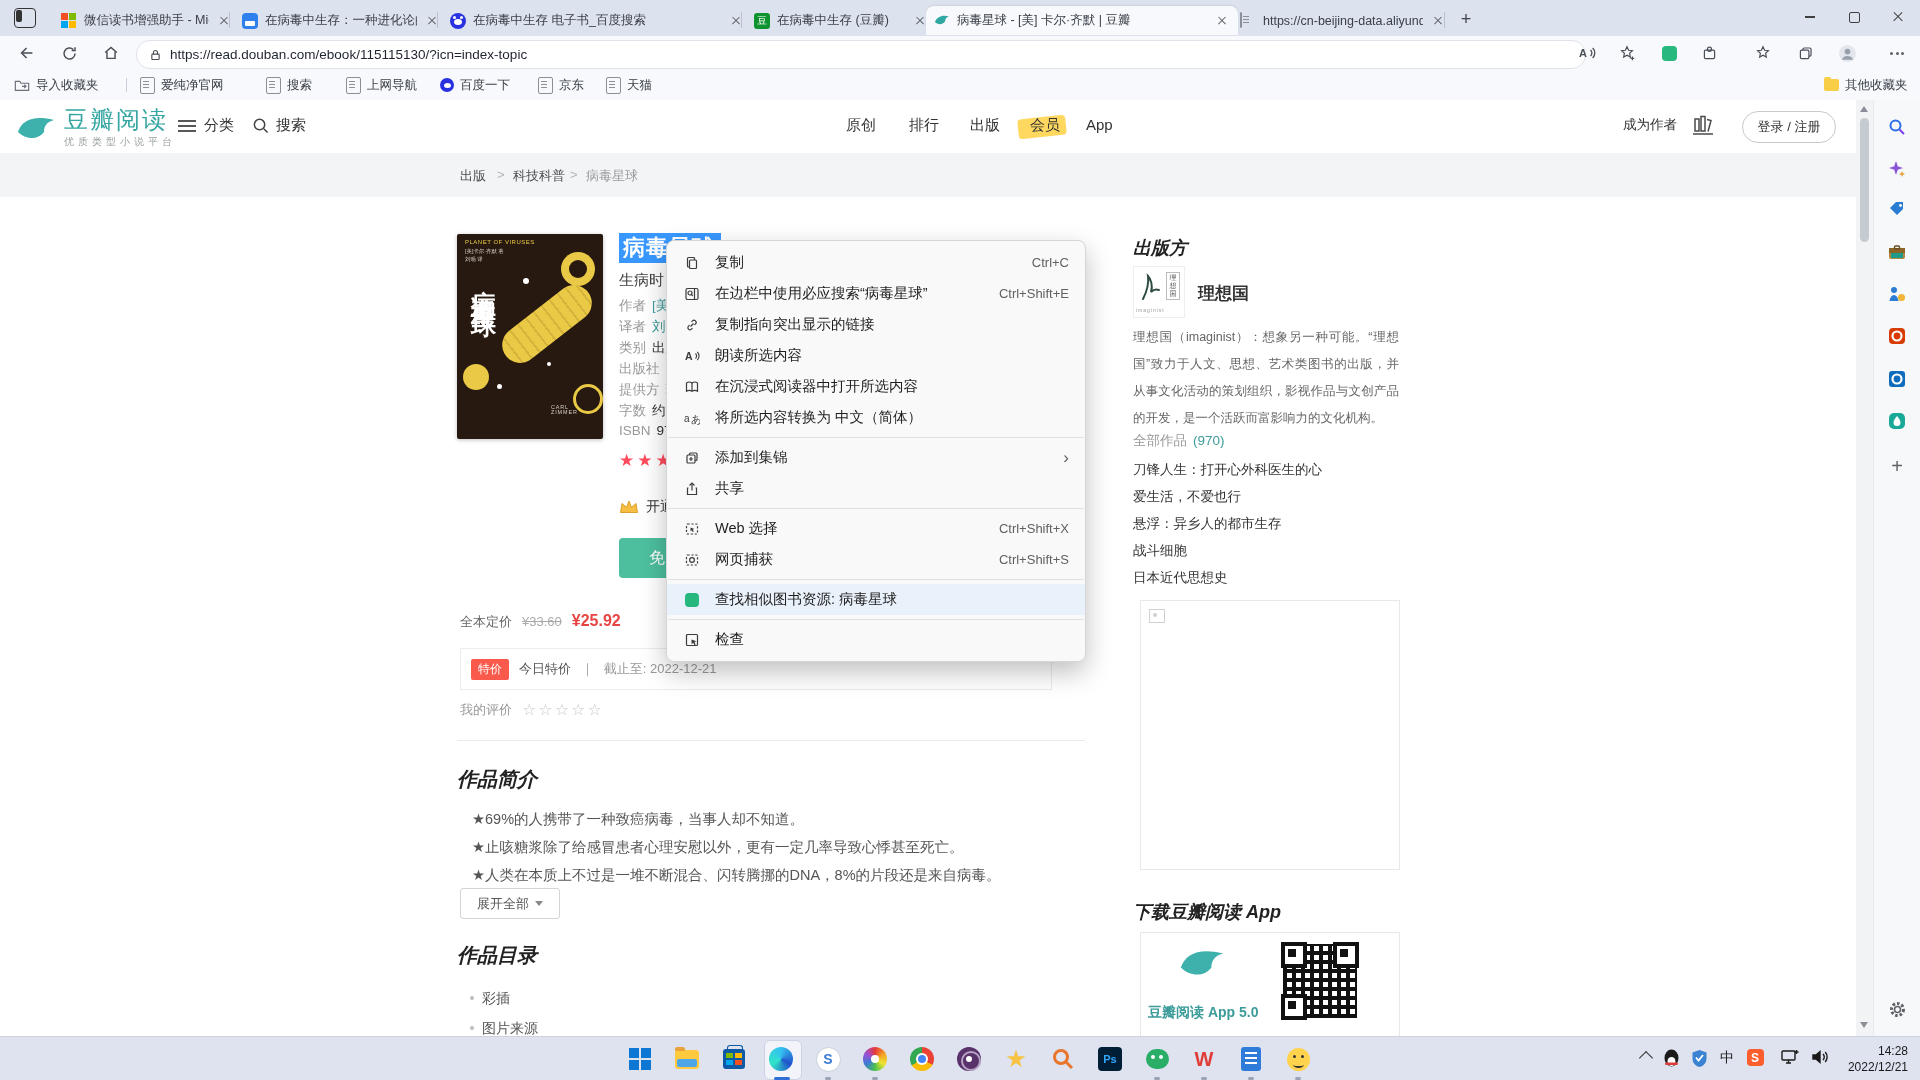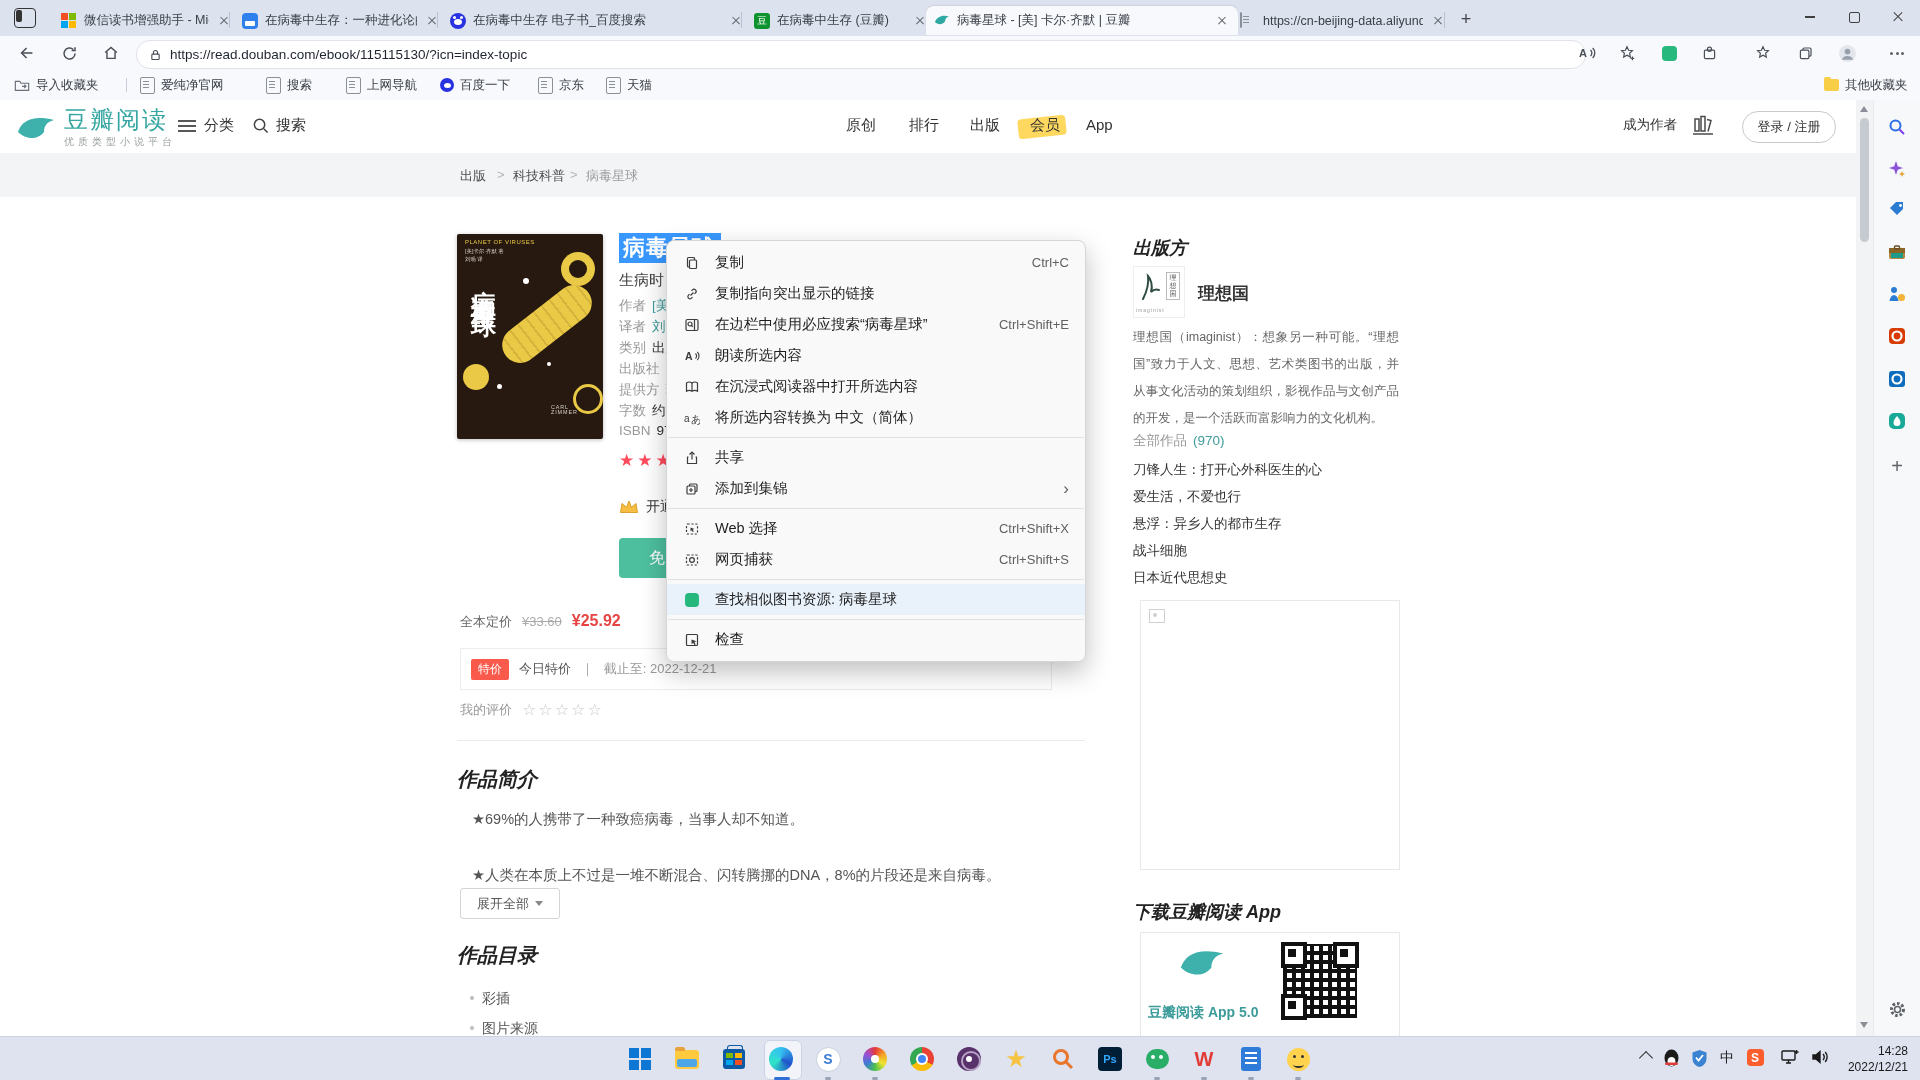--- a/index.html
+++ b/index.html
@@ -438,20 +438,21 @@
 
   <div class="myrating abs">
     <span>我的评价</span>
     <span class="graystars">☆☆☆☆☆</span>
   </div>
 
   <div class="hdiv abs" style="left:457px;top:740px;width:628px;"></div>
 
   <div class="secthead abs" style="left:457px;top:766px;">作品简介</div>
   <div class="introline abs" style="top:810px;">★69%的人携带了一种致癌病毒，当事人却不知道。</div>
+  <div class="introline abs" style="top:838px;">★止咳糖浆除了给感冒患者心理安慰以外，更有一定几率导致心悸甚至死亡。</div>
   <div class="introline abs" style="top:866px;">★人类在本质上不过是一堆不断混合、闪转腾挪的DNA，8%的片段还是来自病毒。</div>
   <div class="expandbtn abs">
     <span>展开全部</span>
     <span class="caret"></span>
   </div>
 
   <div class="secthead abs" style="left:457px;top:942px;">作品目录</div>
   <div class="tocitem abs" style="top:990px;">彩插</div>
   <div class="tocitem abs" style="top:1020px;">图片来源</div>
 
@@ -566,42 +567,42 @@
             <rect x="5.5" y="5" width="7" height="8.5" rx="1"></rect>
             <path d="M10.5 5V3.5a1 1 0 0 0-1-1H4.5a1 1 0 0 0-1 1V11a1 1 0 0 0 1 1H5"></path>
           </svg>
         </span>
       <span class="mlabel">复制</span>
       <span class="mshort">Ctrl+C</span>
     </div>
     <div class="mi">
       <span class="mico">
           <svg width="16" height="16" viewBox="0 0 16 16" fill="none" stroke="#3c3c3c" stroke-width="1.2">
-            <path d="M6.5 9.5l3-3"></path>
-            <path d="M7.5 4.8l1-1a2.1 2.1 0 0 1 3 3l-1 1"></path>
-            <path d="M8.5 11.2l-1 1a2.1 2.1 0 0 1-3-3l1-1"></path>
-          </svg>
-        </span>
-      <span class="mlabel">复制指向突出显示的链接</span>
-      <span class="mshort"></span>
-    </div>
-    <div class="mi">
-      <span class="mico">
-          <svg width="16" height="16" viewBox="0 0 16 16" fill="none" stroke="#3c3c3c" stroke-width="1.2">
             <rect x="2" y="2.5" width="12" height="11" rx="1.5"></rect>
             <line x1="10.5" y1="2.5" x2="10.5" y2="13.5"></line>
             <circle cx="6" cy="7" r="2"></circle>
             <line x1="7.4" y1="8.4" x2="8.8" y2="9.8"></line>
           </svg>
         </span>
       <span class="mlabel">在边栏中使用必应搜索“病毒星球”</span>
       <span class="mshort">Ctrl+Shift+E</span>
     </div>
     <div class="mi">
       <span class="mico">
+          <svg width="16" height="16" viewBox="0 0 16 16" fill="none" stroke="#3c3c3c" stroke-width="1.2">
+            <path d="M6.5 9.5l3-3"></path>
+            <path d="M7.5 4.8l1-1a2.1 2.1 0 0 1 3 3l-1 1"></path>
+            <path d="M8.5 11.2l-1 1a2.1 2.1 0 0 1-3-3l1-1"></path>
+          </svg>
+        </span>
+      <span class="mlabel">复制指向突出显示的链接</span>
+      <span class="mshort"></span>
+    </div>
+    <div class="mi">
+      <span class="mico">
           <svg width="16" height="16" viewBox="0 0 16 16" fill="none" stroke="#3c3c3c" stroke-width="1.1">
             <text x="1" y="12" font-size="10.5" stroke="none" fill="#3c3c3c" font-weight="bold">A</text>
             <path d="M11.5 5.5a3.5 3.5 0 0 1 0 5"></path>
             <path d="M13.3 3.8a6 6 0 0 1 0 8.4"></path>
           </svg>
         </span>
       <span class="mlabel">朗读所选内容</span>
       <span class="mshort"></span>
     </div>
     <div class="mi">
@@ -621,38 +622,38 @@
             <text x="7" y="13" font-size="10.5" fill="#3c3c3c">あ</text>
           </svg>
         </span>
       <span class="mlabel">将所选内容转换为 中文（简体）</span>
       <span class="mshort"></span>
     </div>
     <div class="msep"></div>
     <div class="mi">
       <span class="mico">
           <svg width="16" height="16" viewBox="0 0 16 16" fill="none" stroke="#3c3c3c" stroke-width="1.2">
+            <rect x="3" y="5" width="8" height="8" rx="1"></rect>
+            <path d="M5.5 5V4a1 1 0 0 1 1-1H12a1 1 0 0 1 1 1v5.5a1 1 0 0 1-1 1h-1"></path>
+            <path d="M5 9h4M7 7v4"></path>
+          </svg>
+        </span>
+      <span class="mlabel">添加到集锦</span>
+      <span class="msub">›</span>
+    </div>
+    <div class="mi">
+      <span class="mico">
+          <svg width="16" height="16" viewBox="0 0 16 16" fill="none" stroke="#3c3c3c" stroke-width="1.2">
             <path d="M8 2.5v7"></path>
             <path d="M5.5 4.5L8 2l2.5 2.5"></path>
             <path d="M4.5 7H3.5v6.5h9V7h-1"></path>
           </svg>
         </span>
       <span class="mlabel">共享</span>
       <span class="mshort"></span>
-    </div>
-    <div class="mi">
-      <span class="mico">
-          <svg width="16" height="16" viewBox="0 0 16 16" fill="none" stroke="#3c3c3c" stroke-width="1.2">
-            <rect x="3" y="5" width="8" height="8" rx="1"></rect>
-            <path d="M5.5 5V4a1 1 0 0 1 1-1H12a1 1 0 0 1 1 1v5.5a1 1 0 0 1-1 1h-1"></path>
-            <path d="M5 9h4M7 7v4"></path>
-          </svg>
-        </span>
-      <span class="mlabel">添加到集锦</span>
-      <span class="msub">›</span>
     </div>
     <div class="msep"></div>
     <div class="mi">
       <span class="mico">
           <svg width="16" height="16" viewBox="0 0 16 16" fill="none" stroke="#3c3c3c" stroke-width="1.2">
             <rect x="2.5" y="3" width="11" height="10" rx="1" stroke-dasharray="2.2 1.7"></rect>
             <path d="M6.5 6.5l4 1.5-1.7.6 1 1.9-1.1.6-1-1.9-1.2 1.3z" fill="#3c3c3c" stroke="none"></path>
           </svg>
         </span>
       <span class="mlabel">Web 选择</span>

